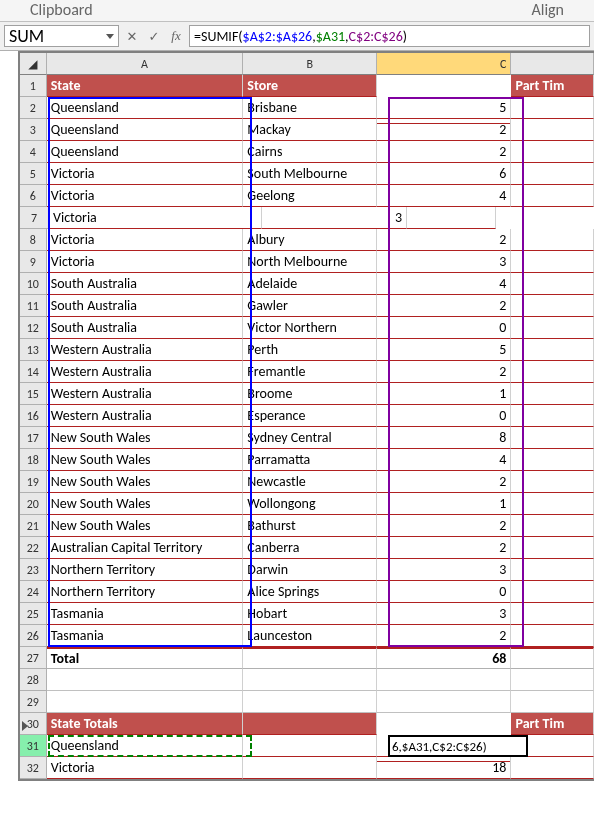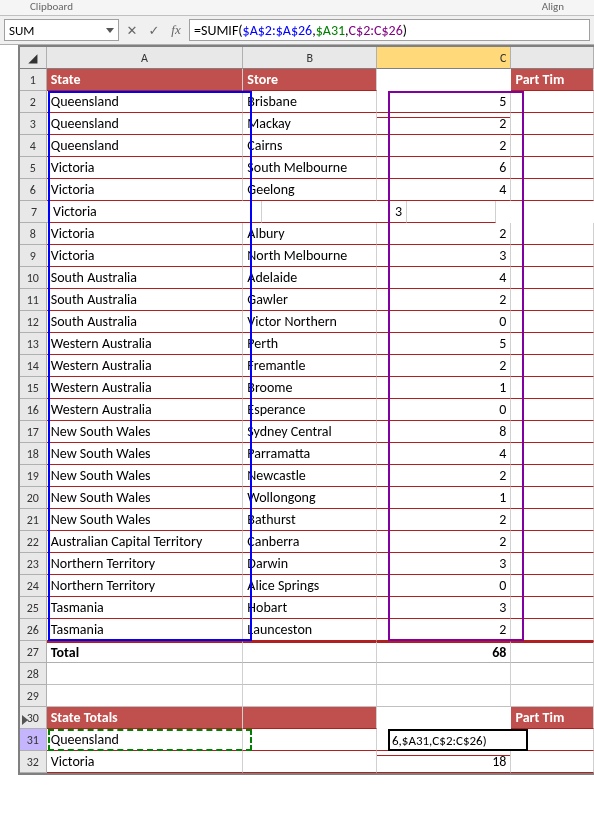--- a/index.html
+++ b/index.html
@@ -26,21 +26,21 @@
   .name-box {
     background: #fff;
     border: 1px solid #a0a0a0;
     width: 105px;
     height: 20px;
     padding: 0 4px;
     display: flex;
     align-items: center;
     justify-content: space-between;
   }
-  .name-box span { font-size: 13px; }
+  .name-box span { font-size: 18px; }
   .name-box .dd {
     width: 0; height: 0;
     border-left: 4px solid transparent;
     border-right: 4px solid transparent;
     border-top: 5px solid #555;
   }
   .fb-btn {
     width: 18px; height: 18px;
     display: flex; align-items: center; justify-content: center;
     color: #666; font-size: 13px;
@@ -56,21 +56,21 @@
     align-items: center;
     font-size: 14px;
     white-space: pre;
   }
   .formula-input .ref1 { color: #0000ff; }
   .formula-input .ref2 { color: #008000; }
   .formula-input .ref3 { color: #800080; }
   .ribbon-stub {
     display: flex;
     justify-content: space-between;
-    font-size: 11px;
+    font-size: 16px;
     color: #666;
     padding: 0 30px 2px 30px;
     background: #f5f5f5;
     border-bottom: 1px solid #c0c0c0;
     gap: 44px;
   }
   
   .sheet {
     position: relative;
     margin-left: 18px; 
@@ -86,21 +86,21 @@
     width: 28px;
     background: #e8e8e8;
     border-right: 1px solid #b0b0b0;
     border-bottom: 1px solid #b0b0b0;
     display: flex;
     align-items: center;
     justify-content: center;
     font-size: 12px;
     color: #333;
   }
-  .row-active .row-header { background: #c4b5fd; }
+  .row-active .row-header { background: #86efac; }
   .col-headers .cell, .col-headers .row-header {
     background: #e8e8e8;
     border-bottom: 1px solid #808080;
     font-size: 12px;
   }
   .col-headers .cell {
     justify-content: center;
     border-right: 1px solid #b0b0b0;
     font-weight: normal;
     color: #333;

